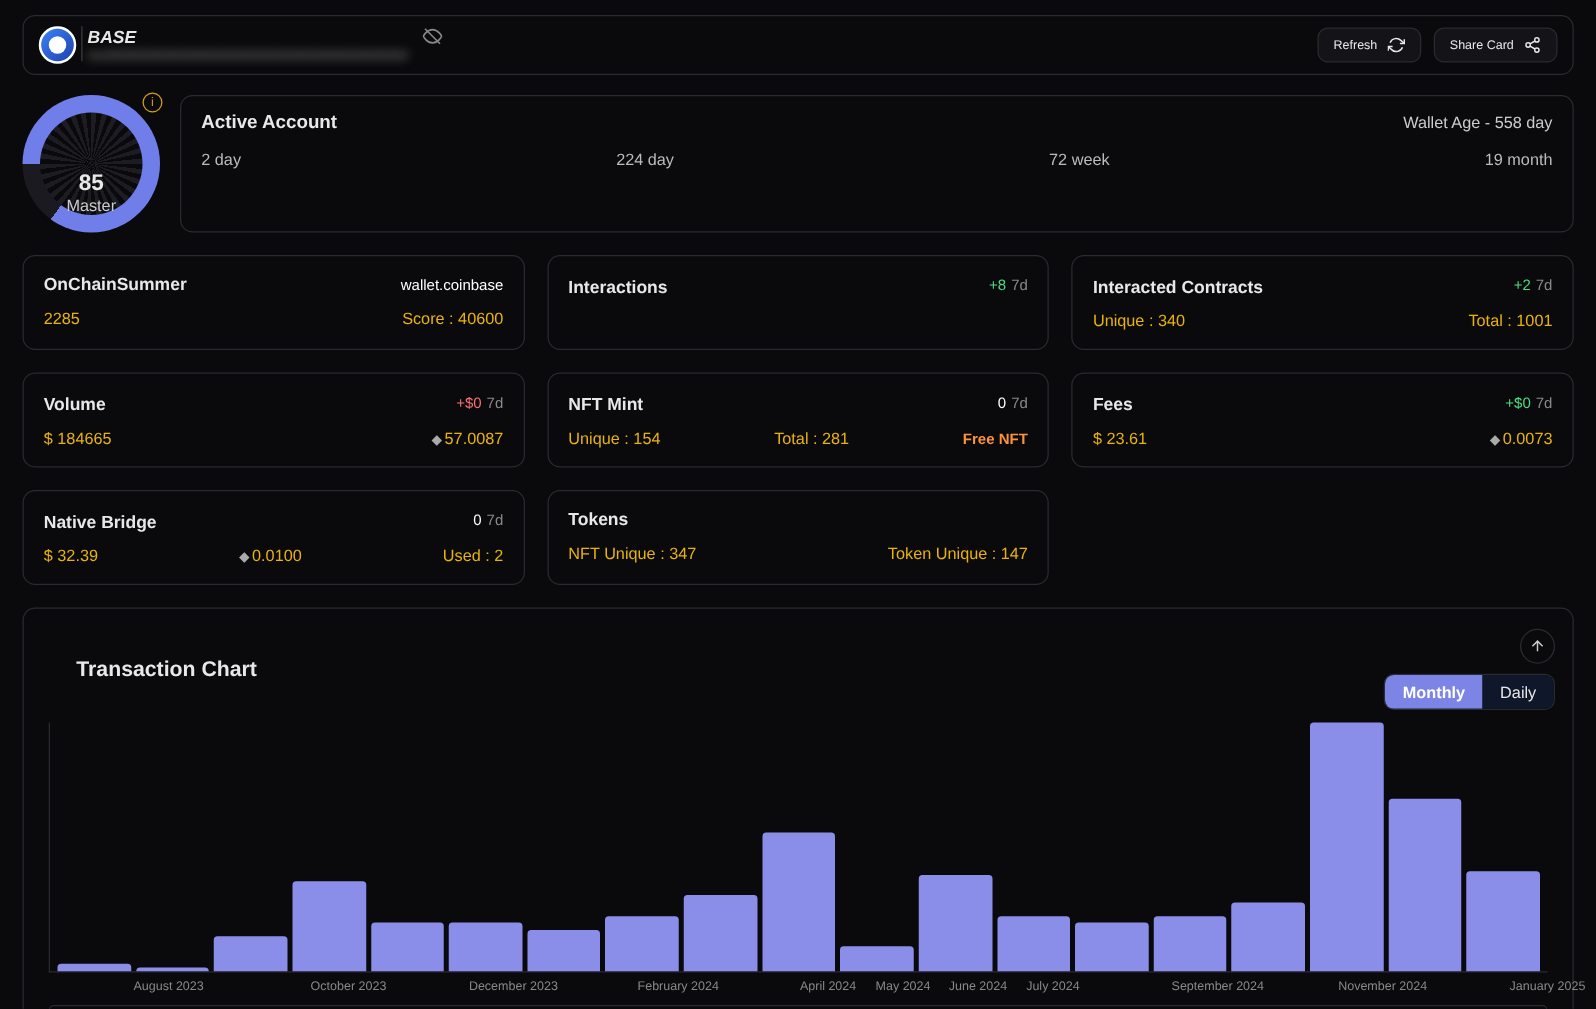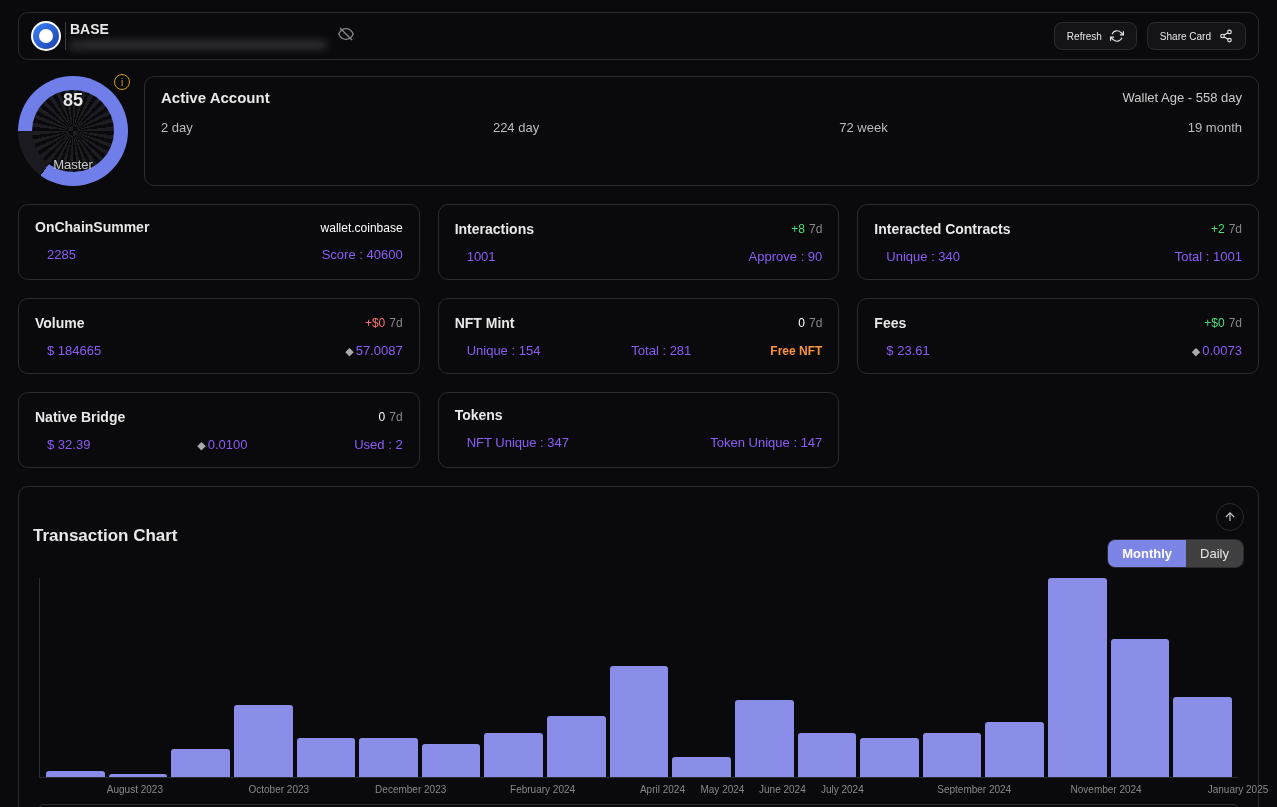--- a/index.html
+++ b/index.html
@@ -14,21 +14,21 @@
 }
 .header {
   display: flex;
   align-items: center;
   justify-content: space-between;
   border: 1px solid #2a2a30;
   border-radius: 10px;
   padding: 8px 12px;
   margin-bottom: 16px;
 }
-.header-left { display: flex; align-items: center; gap: 4px; }
+.header-left { display: flex; align-items: flex-start; gap: 4px; font-style: italic; }
 .logo {
   width: 30px; height: 30px;
   background: linear-gradient(135deg, #3b82f6 0%, #1e40af 100%);
   border-radius: 50%;
   position: relative;
   border: 2px solid #fff;
 }
 .logo::after { content: ""; position: absolute; inset: 6px; background: #fff; border-radius: 50%; }
 .divider-v { width: 1px; height: 28px; background: #3a3a42; }
 .header-title { font-size: 14px; font-weight: 700; color: #e8e8e8; }
@@ -53,21 +53,21 @@
 .score-ring {
   width: 110px; height: 110px;
   border-radius: 50%;
   background: conic-gradient(from -90deg, #6f7ee8 0% 85%, #1a1a20 85% 100%);
   display: flex; align-items: center; justify-content: center;
 }
 .score-inner {
   width: 82px; height: 82px;
   border-radius: 50%;
   background: repeating-conic-gradient(#1c1c22 0 6deg, #0a0a0c 6deg 12deg);
-  display: flex; flex-direction: column; align-items: center; justify-content: space-between;
+  display: flex; flex-direction: column; align-items: center; justify-content: flex-end;
 }
 .score-num { font-size: 18px; font-weight: 700; }
 .score-label { font-size: 13px; color: #ccc; }
 .info-badge { position: absolute; top: -2px; right: -2px; width: 16px; height: 16px; border: 1px solid #d4a017; border-radius: 50%; color: #d4a017; font-size: 10px; display: flex; align-items: center; justify-content: center; }
 .account-card {
   flex: 1;
   border: 1px solid #2a2a30;
   border-radius: 10px;
   padding: 12px 16px;
   display: flex;
@@ -89,41 +89,41 @@
   border-radius: 10px;
   padding: 14px 16px;
   display: flex;
   flex-direction: column;
   gap: 12px;
   min-height: 76px;
 }
 .stat-row { display: flex; justify-content: space-between; align-items: flex-end; }
 .stat-title { font-size: 14px; font-weight: 700; color: #e8e8e8; }
 .stat-sub { font-size: 12px; color: #ffffff; }
-.stat-val { font-size: 13px; color: #8b5cf6; margin-left: 12px; }
+.stat-val { font-size: 13px; color: #eab308; }
 .badge-green { color: #4ade80; font-size: 12px; }
 .badge-red { color: #f87171; font-size: 12px; }
 .badge-orange { color: #fb923c; font-size: 12px; font-weight: 600; }
 .gray7d { color: #888; font-size: 12px; margin-left: 4px; }
 .eth-icon::before { content: "◆"; font-size: 11px; color: #aaa; margin-right: 2px; }
 .eye-icon { color: #888; font-size: 13px; }
 .chart-card {
   border: 1px solid #2a2a30;
   border-radius: 10px;
   padding: 16px 14px 10px 14px;
 }
 .chart-header { display: flex; justify-content: space-between; align-items: center; margin-bottom: 10px; }
-.chart-title { font-size: 17px; font-weight: 700; }
+.chart-title { font-size: 17px; font-weight: 700; margin-left: 28px; }
 .scroll-btn { width: 28px; height: 28px; border: 1px solid #2a2a30; border-radius: 50%; display: flex; align-items: center; justify-content: center; cursor: pointer; color: #ccc; }
 .tab-group { display: flex; border: 1px solid #2a2a30; border-radius: 8px; overflow: hidden; }
 .tab {
   padding: 6px 14px;
   font-size: 13px;
   cursor: pointer;
-  background: #404040;
+  background: #0f172a;
 }
 .tab.active { background: #7c84e6; color: #fff; font-weight: 600; }
 .chart-area { position: relative; height: 200px; border-left: 1px solid #2a2a30; border-bottom: 1px solid #2a2a30; margin: 10px 6px 0 6px; }
 .bars { position: absolute; inset: 0; display: flex; align-items: flex-end; gap: 4px; padding: 0 6px; }
 .bar { flex: 1; background: #8b8ee8; border-radius: 3px 3px 0 0; }
 .labels { display: flex; font-size: 10px; color: #888; margin: 6px 6px 0 6px; position: relative; height: 14px; }
 .labels span { position: absolute; transform: translateX(-50%); white-space: nowrap; }
 .brush { margin: 6px 6px 0 6px; height: 24px; border: 1px solid #2a2a30; border-radius: 4px; display: flex; align-items: flex-end; gap: 4px; padding: 2px 6px; }
 .controls-right { display: flex; flex-direction: column; align-items: flex-end; gap: 8px; }
 </style>
@@ -200,24 +200,20 @@
     <div class="stat-row">
       <span class="stat-val">2285</span>
       <span class="stat-val">Score : 40600</span>
     </div>
   </div>
 
   <div class="stat-card">
     <div class="stat-row">
       <span class="stat-title">Interactions</span>
       <span><span class="badge-green">+8</span><span class="gray7d">7d</span></span>
-    </div>
-    <div class="stat-row">
-      <span class="stat-val">1001</span>
-      <span class="stat-val">Approve :  90</span>
     </div>
   </div>
 
   <div class="stat-card">
     <div class="stat-row">
       <span class="stat-title">Interacted Contracts</span>
       <span><span class="badge-green">+2</span><span class="gray7d">7d</span></span>
     </div>
     <div class="stat-row">
       <span class="stat-val">Unique : 340</span>

